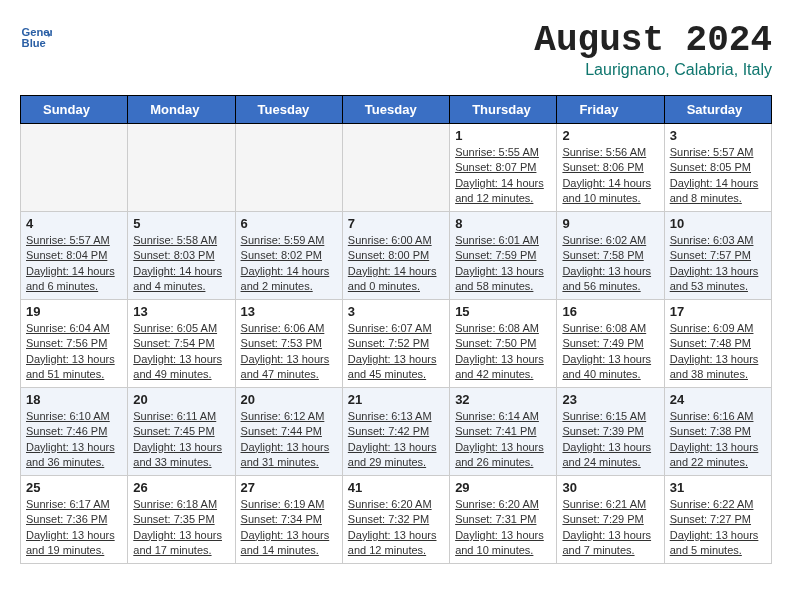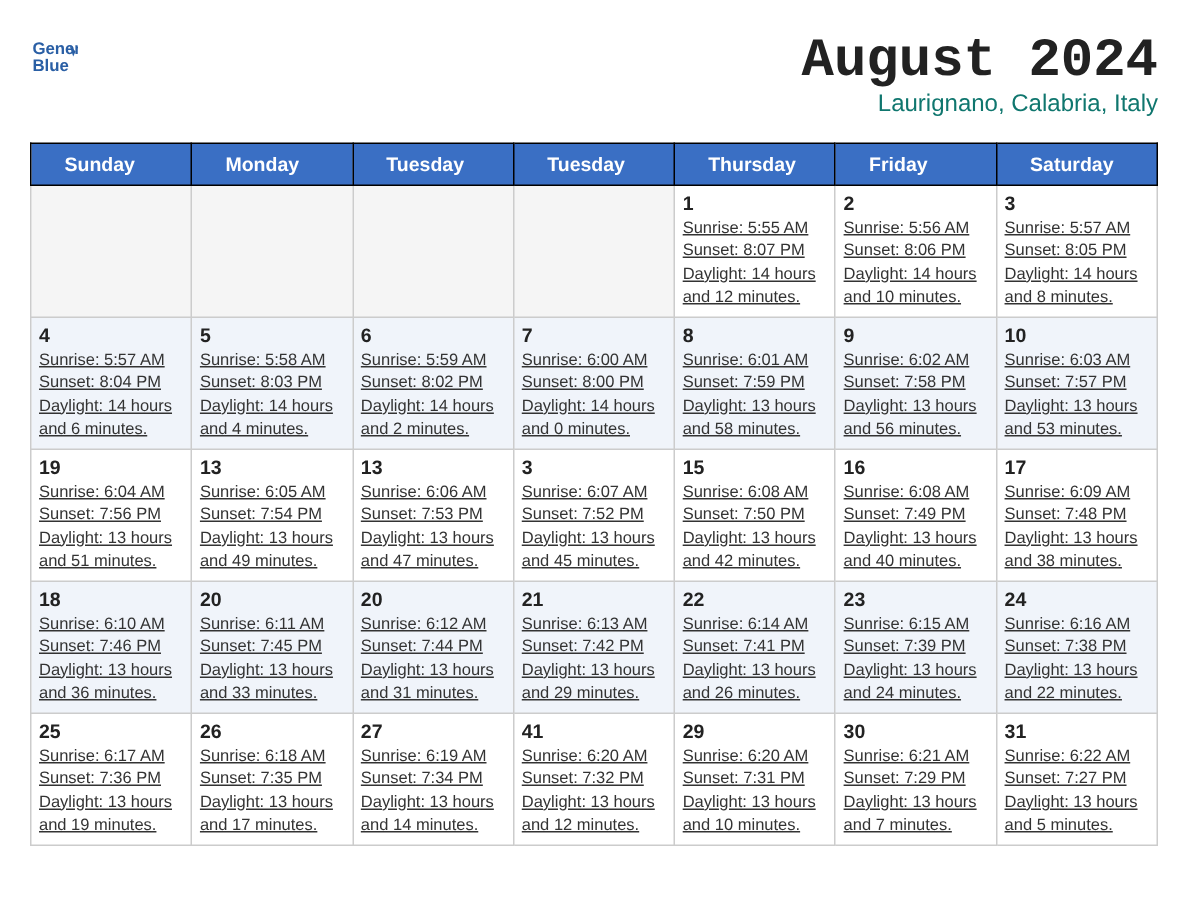--- a/index.html
+++ b/index.html
@@ -202,21 +202,21 @@
         </td>
         <td class="alt-row">
           <div class="day-num">20</div>
           <div class="day-info">Sunrise: 6:12 AM<br>Sunset: 7:44 PM<br>Daylight: 13 hours<br>and 31 minutes.</div>
         </td>
         <td class="alt-row">
           <div class="day-num">21</div>
           <div class="day-info">Sunrise: 6:13 AM<br>Sunset: 7:42 PM<br>Daylight: 13 hours<br>and 29 minutes.</div>
         </td>
         <td class="alt-row">
-          <div class="day-num">22</div>
+          <div class="day-num">32</div>
           <div class="day-info">Sunrise: 6:14 AM<br>Sunset: 7:41 PM<br>Daylight: 13 hours<br>and 26 minutes.</div>
         </td>
         <td class="alt-row">
           <div class="day-num">23</div>
           <div class="day-info">Sunrise: 6:15 AM<br>Sunset: 7:39 PM<br>Daylight: 13 hours<br>and 24 minutes.</div>
         </td>
         <td class="alt-row">
           <div class="day-num">24</div>
           <div class="day-info">Sunrise: 6:16 AM<br>Sunset: 7:38 PM<br>Daylight: 13 hours<br>and 22 minutes.</div>
         </td>

